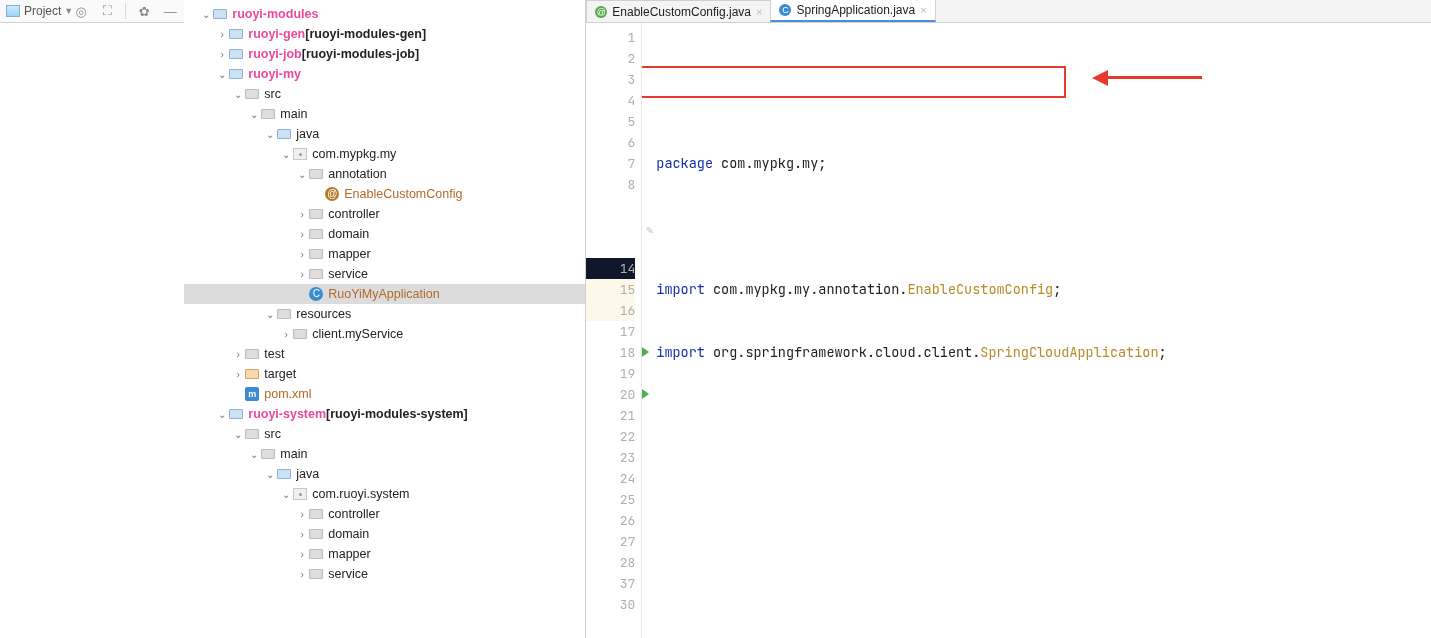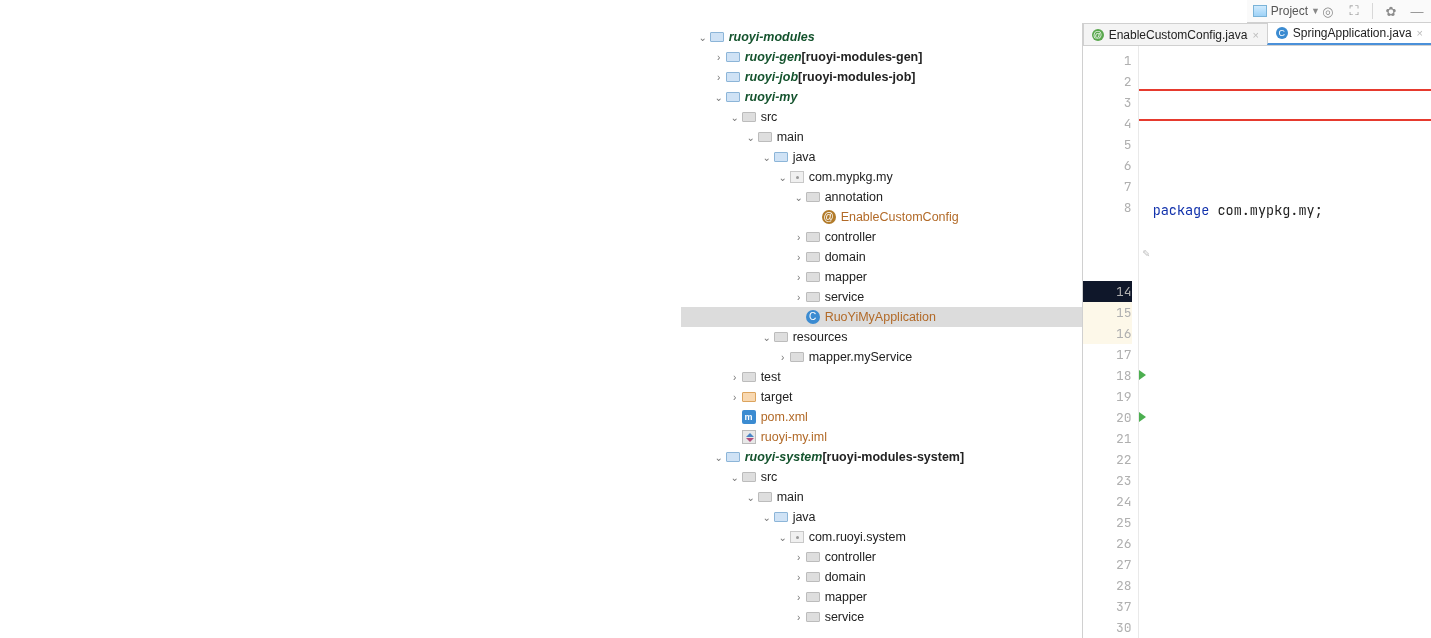--- a/index.html
+++ b/index.html
@@ -1,17 +1,17 @@
 <!DOCTYPE html>
 <html><head>
 <meta charset="utf-8">
 <style>
   * { box-sizing: border-box; margin: 0; padding: 0; }
   body { font-family: "Segoe UI", Arial, sans-serif; font-size: 12px; color: #222; background: #fff; width: 1431px; height: 638px; overflow: hidden; }
-  .root { display: flex; flex-direction: column; height: 100%; align-items: flex-end; }
+  .root { display: flex; flex-direction: row; height: 100%; }
   .toolbar { display: flex; align-items: center; height: 23px; border-bottom: 1px solid #d0d0d0; background: #fafafa; padding: 0 6px; }
   .toolbar-left { display: flex; align-items: center; gap: 4px; }
   .proj-icon { width: 14px; height: 12px; background: linear-gradient(#cfeafd, #9ed2f7); border:1px solid #7ab3d8; }
   .proj-label { color: #555; display:flex; align-items:center; gap:3px; }
   .proj-label .chev { font-size:9px; color:#888; }
   .toolbar-right { margin-left: auto; display: flex; align-items: center; gap: 10px; color:#8c8c8c; }
   .tb-icon { width:16px; height:16px; display:inline-flex; align-items:center; justify-content:center; font-size:13px; }
   .vbar { width:1px; height:16px; background:#d8d8d8; }
 
   .mainrow { display: flex; flex: 1; min-height:0; }
@@ -27,42 +27,42 @@
   .ico-pkg { background:#f0f0f0; width:14px; height:12px; border:1px solid #c8c8c8; position:relative; }
   .ico-pkg::after { content:""; position:absolute; width:3px; height:3px; background:#999; border-radius:50%; left:5px; top:4px;}
   .ico-anno { width:14px; height:14px; border-radius:50%; background:#b27b2a; color:#fff; font-size:10px; line-height:14px; text-align:center; display:inline-block; }
   .ico-class { width:14px; height:14px; border-radius:50%; background:#3b8bd1; color:#fff; font-size:10px; line-height:14px; text-align:center; display:inline-block; }
   .ico-m { width:14px; height:14px; background:#3b8bd1; color:#fff; font-size:9px; font-weight:bold; line-height:14px; text-align:center; display:inline-block; border-radius:2px;}
   .ico-yml { width:14px; height:14px; background:#e8e8e8; color:#c06060; font-size:6px; font-weight:bold; line-height:14px; text-align:center; display:inline-block; border:1px solid #ccc;}
   .ico-iml { width:14px; height:14px; background:#e8e8e8; position:relative; display:inline-block; border:1px solid #bbb;}
   .ico-iml::before { content:""; position:absolute; width:0; height:0; border-left:4px solid transparent; border-right:4px solid transparent; border-bottom:4px solid #4b86c6; left:3px; top:2px;}
   .ico-iml::after { content:""; position:absolute; width:0; height:0; border-left:4px solid transparent; border-right:4px solid transparent; border-top:4px solid #b24b7a; left:3px; top:7px;}
   .lbl { padding-left:1px; }
-  .lbl2 { color:#14532d; font-weight:bold;font-style:italic; }
+  .lbl2 { color:#ec4899; font-weight:bold; }
   .lbl-bracket { font-weight:bold; }
   .lbl.orange { color:#b26a28; }
 
   .editor { flex:1; display:flex; flex-direction:column; min-width:0; }
   .tabs { display:flex; height:23px; border-bottom:1px solid #d0d0d0; background:#f4f4f4; align-items:flex-end; }
   .tab { display:flex; align-items:center; height:22px; padding:0 8px; border:1px solid #d0d0d0; border-bottom:none; background:#f4f4f4; margin-right:-1px; gap:5px; font-size:12px; }
   .tab.active { background:#fff; border-bottom:2px solid #4a90d9; height:23px; }
   .tab .close { color:#bbb; font-size:11px; }
   .tab .tico-g { width:12px;height:12px;border-radius:50%;background:#5aa84e;color:#fff;font-size:9px;line-height:12px;text-align:center;display:inline-block;}
   .tab .tico-b { width:12px;height:12px;border-radius:50%;background:#3b8bd1;color:#fff;font-size:9px;line-height:12px;text-align:center;display:inline-block;}
 
   .editor-body { flex:1; display:flex; min-height:0; position:relative; }
   .gutter { width:56px; background:#fff; border-right:1px solid #e9e9e9; text-align:right; padding-right:6px; padding-top:4px; font-family: "JetBrains Mono", Consolas, monospace; font-size:13px; color:#b0b0b0; line-height:21px; position:relative;}
   .gln { height:21px; position:relative; }
   .gln.hl { background:#0f172a; }
   .gln.hl2 { background:#fdf8e9; }
   .gln .run { position:absolute; right:-14px; top:5px; width:0;height:0;border-top:5px solid transparent;border-bottom:5px solid transparent;border-left:7px solid #4caf50;}
   .gut-pencil { position:absolute; right:-18px; top:4px; color:#bcbcbc; font-size:12px;}
 
   .code { flex:1; font-family: "JetBrains Mono", Consolas, monospace; font-size:13.5px; line-height:21px; padding-top:4px; padding-left:14px; white-space:pre; overflow:hidden; position:relative;}
-  .cl { height:21px;margin-top:24px; }
+  .cl { height:21px; }
   .kw { color:#1232ac; }
   .cls { color:#b88b2a; }
   .redbox { position:absolute; border:2px solid #e63a2e; pointer-events:none; }
   .arrow { position:absolute; pointer-events:none; }
   .arrow-line { position:absolute; height:3px; background:#e63a2e; }
   .arrow-head { position:absolute; width:0;height:0;border-top:8px solid transparent;border-bottom:8px solid transparent;border-right:16px solid #e63a2e; }
   
   ::-webkit-scrollbar { width:10px; height:10px; }
   ::-webkit-scrollbar-thumb { background:#d8d8d8; border-radius:4px;}
 </style>
@@ -202,21 +202,21 @@
             <span class="ico">
               <span class="ico-folder-grey"></span>
             </span>
             <span class="lbl">resources</span>
           </div>
           <div class="node" style="padding-left: 96px;">
             <span class="exp">›</span>
             <span class="ico">
               <span class="ico-folder-grey"></span>
             </span>
-            <span class="lbl">mapper.myService</span>
+            <span class="lbl">client.myService</span>
           </div>
           <div class="node" style="padding-left: 48px;">
             <span class="exp">›</span>
             <span class="ico">
               <span class="ico-folder-grey"></span>
             </span>
             <span class="lbl">test</span>
           </div>
           <div class="node" style="padding-left: 48px;">
             <span class="exp">›</span>
@@ -224,27 +224,20 @@
               <span class="ico-folder-orange"></span>
             </span>
             <span class="lbl">target</span>
           </div>
           <div class="node" style="padding-left: 48px;">
             <span class="exp"></span>
             <span class="ico">
               <span class="ico-m">m</span>
             </span>
             <span class="lbl orange">pom.xml</span>
-          </div>
-          <div class="node" style="padding-left: 48px;">
-            <span class="exp"></span>
-            <span class="ico">
-              <span class="ico-iml"></span>
-            </span>
-            <span class="lbl orange">ruoyi-my.iml</span>
           </div>
           <div class="node" style="padding-left: 32px;">
             <span class="exp">⌄</span>
             <span class="ico">
               <span class="ico-folder-blue"></span>
             </span>
             <span class="lbl lbl2">ruoyi-system</span> 
             <span class="lbl-bracket">[ruoyi-modules-system]</span>
           </div>
           <div class="node" style="padding-left: 48px;">
@@ -356,20 +349,22 @@
         <div class="code">
 
           <div class="redbox" style="left:-12px; top:43px; width:436px; height:32px;"></div>
           <div class="arrow" style="left:450px; top:47px;">
             <div class="arrow-head" style="left:0; top:0;"></div>
             <div class="arrow-line" style="left:14px; top:6px; width:96px;"></div>
           </div>
 
           <div class="cl"><span class="kw">package</span><span> com.mypkg.my;</span></div>
           <div class="cl"></div>
+          <div class="cl"><span class="kw">import</span><span> com.mypkg.my.annotation.</span><span class="cls">EnableCustomConfig</span><span>;</span></div>
+          <div class="cl"><span class="kw">import</span><span> org.springframework.cloud.client.</span><span class="cls">SpringCloudApplication</span><span>;</span></div>
           <div class="cl"></div>
           
           
           
           
           
           
           
           
           

